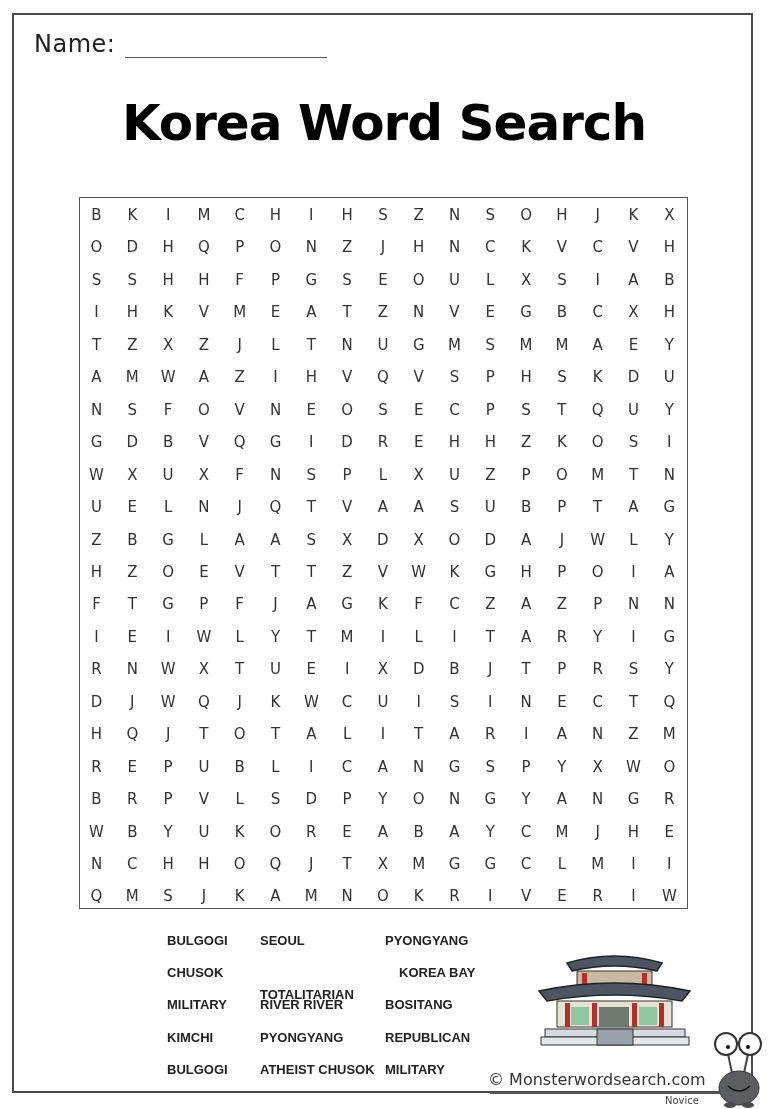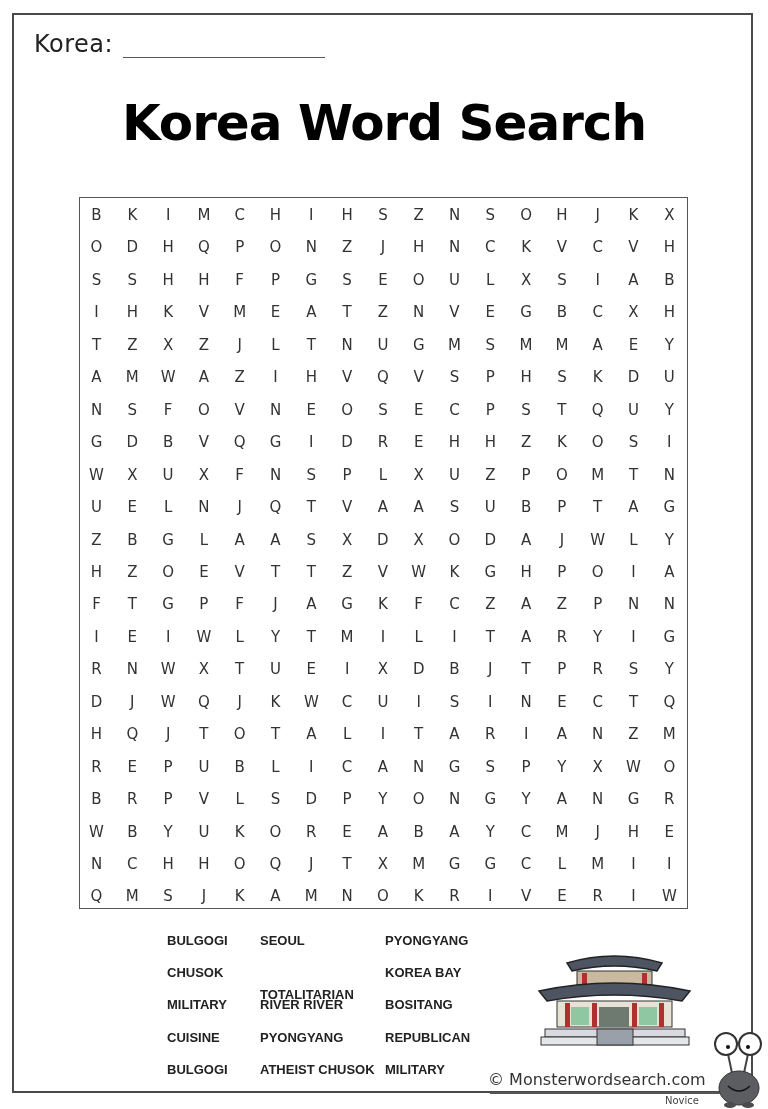--- a/index.html
+++ b/index.html
@@ -18,21 +18,21 @@
   .copyright { position:absolute; left:488px; top:1070px; font-size:16px; color:#333; font-family:"DejaVu Sans", sans-serif; }
   .footer-line { position:absolute; left:490px; top:1092px; width:230px; border-bottom:2px solid #555; }
   .level { position:absolute; left:665px; top:1095px; font-size:10px; color:#444; }
 </style>
 </head>
 <body>
 
 <div class="page-frame"></div>
 
 <div class="name-row">
-  <span class="name-label">Korea:</span>
+  <span class="name-label">Name:</span>
   <span class="name-line"></span>
 </div>
 
 <div class="title">Korea Word Search</div>
 
 <div class="grid" id="grid">
     <div class="grid-row" style="top: 1px;">
       <span class="cell" style="left: 0.5px;">B</span>
       <span class="cell" style="left: 36.3px;">K</span>
       <span class="cell" style="left: 72.1px;">I</span>
@@ -486,24 +486,24 @@
   <ellipse cx="38" cy="77" rx="6" ry="3" fill="#4a4b4e"></ellipse>
 </svg>
 
 <div class="copyright">© Monsterwordsearch.com</div>
 <div class="footer-line"></div>
 <div class="level">Novice</div>
 
 <span class="word" style="left: 167px; top: 933px;">BULGOGI</span>
 <span class="word" style="left: 167px; top: 965px;">CHUSOK</span>
 <span class="word" style="left: 167px; top: 997px;">MILITARY</span>
-<span class="word" style="left: 167px; top: 1030px;">CUISINE</span>
+<span class="word" style="left: 167px; top: 1030px;">KIMCHI</span>
 <span class="word" style="left: 167px; top: 1062px;">BULGOGI</span>
 <span class="word" style="left: 260px; top: 933px;">SEOUL</span>
 <span class="word" style="left: 260px; top: 987px;">TOTALITARIAN</span>
 <span class="word" style="left: 260px; top: 997px;">RIVER RIVER</span>
 <span class="word" style="left: 260px; top: 1030px;">PYONGYANG</span>
 <span class="word" style="left: 260px; top: 1062px;">ATHEIST CHUSOK</span>
 <span class="word" style="left: 385px; top: 933px;">PYONGYANG</span>
-<span class="word" style="left: 385px; top: 965px;">KOREA BAY</span>
+<span class="word" style="left: 399px; top: 965px;">KOREA BAY</span>
 <span class="word" style="left: 385px; top: 997px;">BOSITANG</span>
 <span class="word" style="left: 385px; top: 1030px;">REPUBLICAN</span>
 <span class="word" style="left: 385px; top: 1062px;">MILITARY</span>
 
 </body></html>

